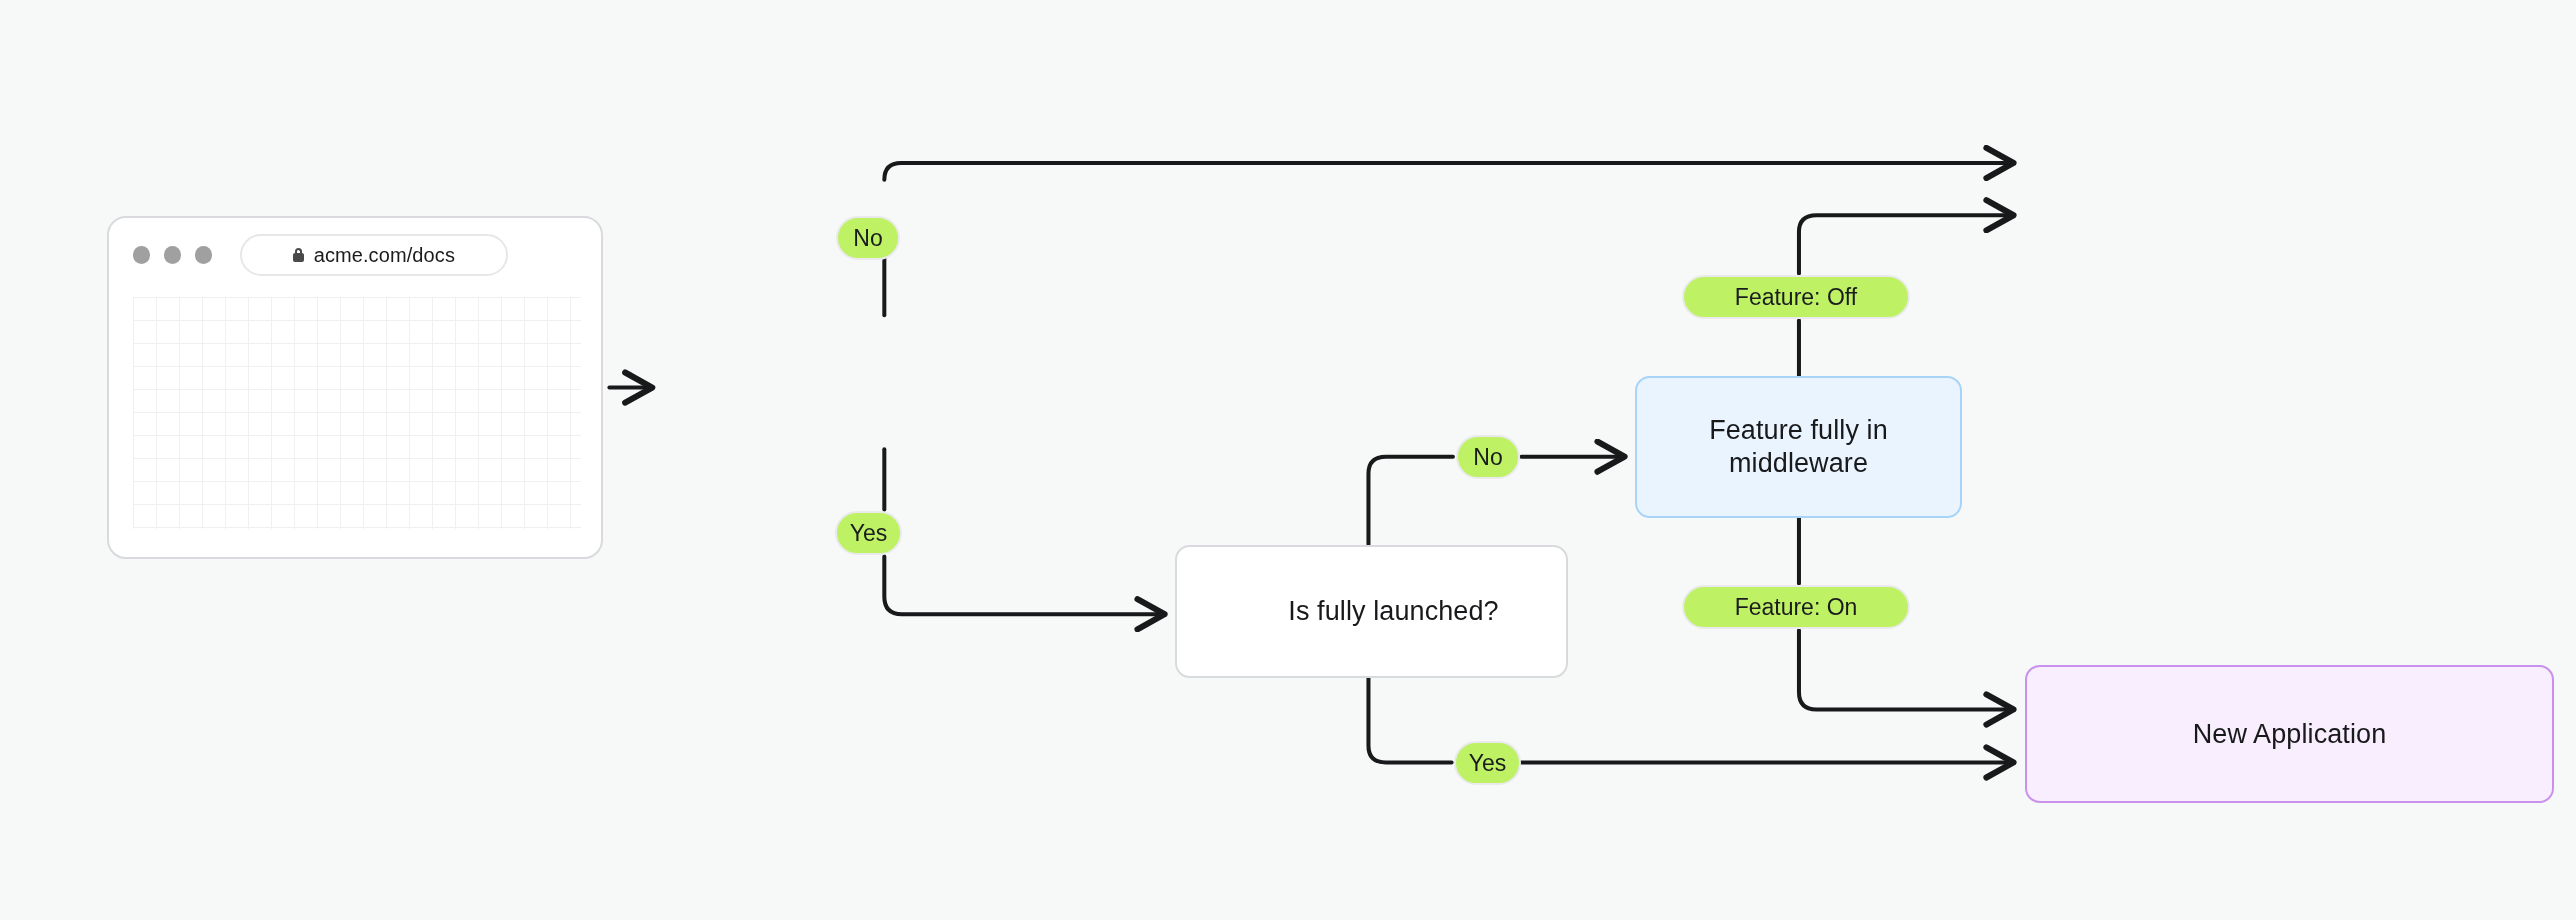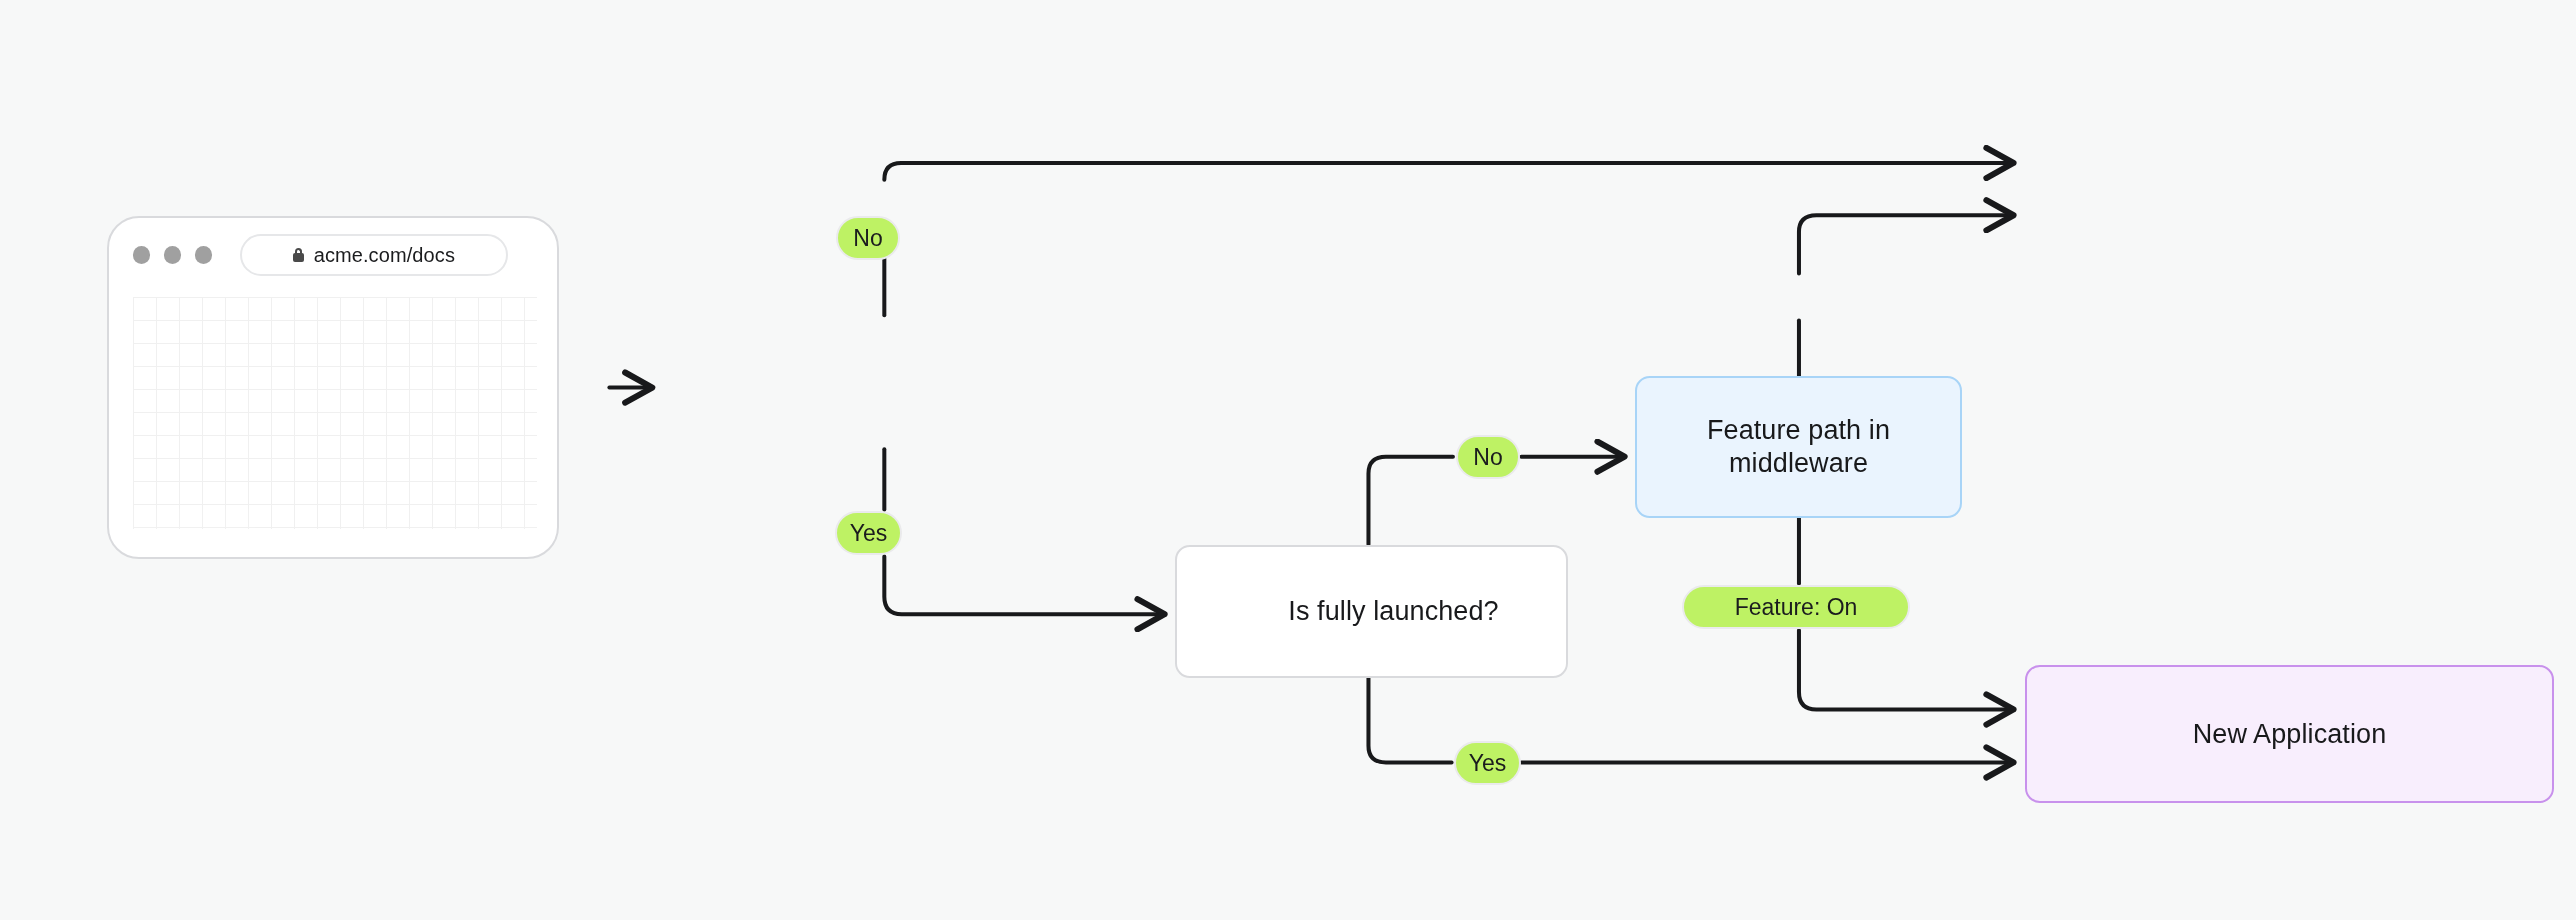--- a/index.html
+++ b/index.html
@@ -30,25 +30,25 @@
     width: 2576px;
     height: 920px;
     pointer-events: none;
   }
 
   
   .browser {
     position: absolute;
     left: 107px;
     top: 216px;
-    width: 452px;
+    width: 496px;
     height: 343px;
     background: #ffffff;
     border: 2px solid #d9dadd;
-    border-radius: 32px;
+    border-radius: 19px;
     box-sizing: border-box;
     overflow: hidden;
   }
   .browser-bar {
     height: 74px;
     display: flex;
     align-items: center;
     padding-left: 24px;
     box-sizing: border-box;
   }
@@ -222,30 +222,31 @@
         <span class="lock"></span>
         <span class="url-text">acme.com/docs</span>
       </div>
     </div>
     <div class="browser-body"></div>
   </div>
 
 
   <div id="n-launched" class="node decision">Is fully launched?</div>
 
-  <div id="n-flag" class="node blue">Feature path in middleware</div>
+  <div id="n-flag" class="node blue">Feature fully in middleware</div>
 
 
   <div id="n-new" class="node purple">New Application</div>
 
   <div id="p-no-mfe" class="pill">No</div>
 
   <div id="p-yes-mfe" class="pill">Yes</div>
 
   <div id="p-no-launch" class="pill">No</div>
 
   <div id="p-yes-launch" class="pill">Yes</div>
 
+  <div id="p-feat-off" class="pill">Feature: Off</div>
 
   <div id="p-feat-on" class="pill">Feature: On</div>
 
 </div>
 
 
 </body></html>

